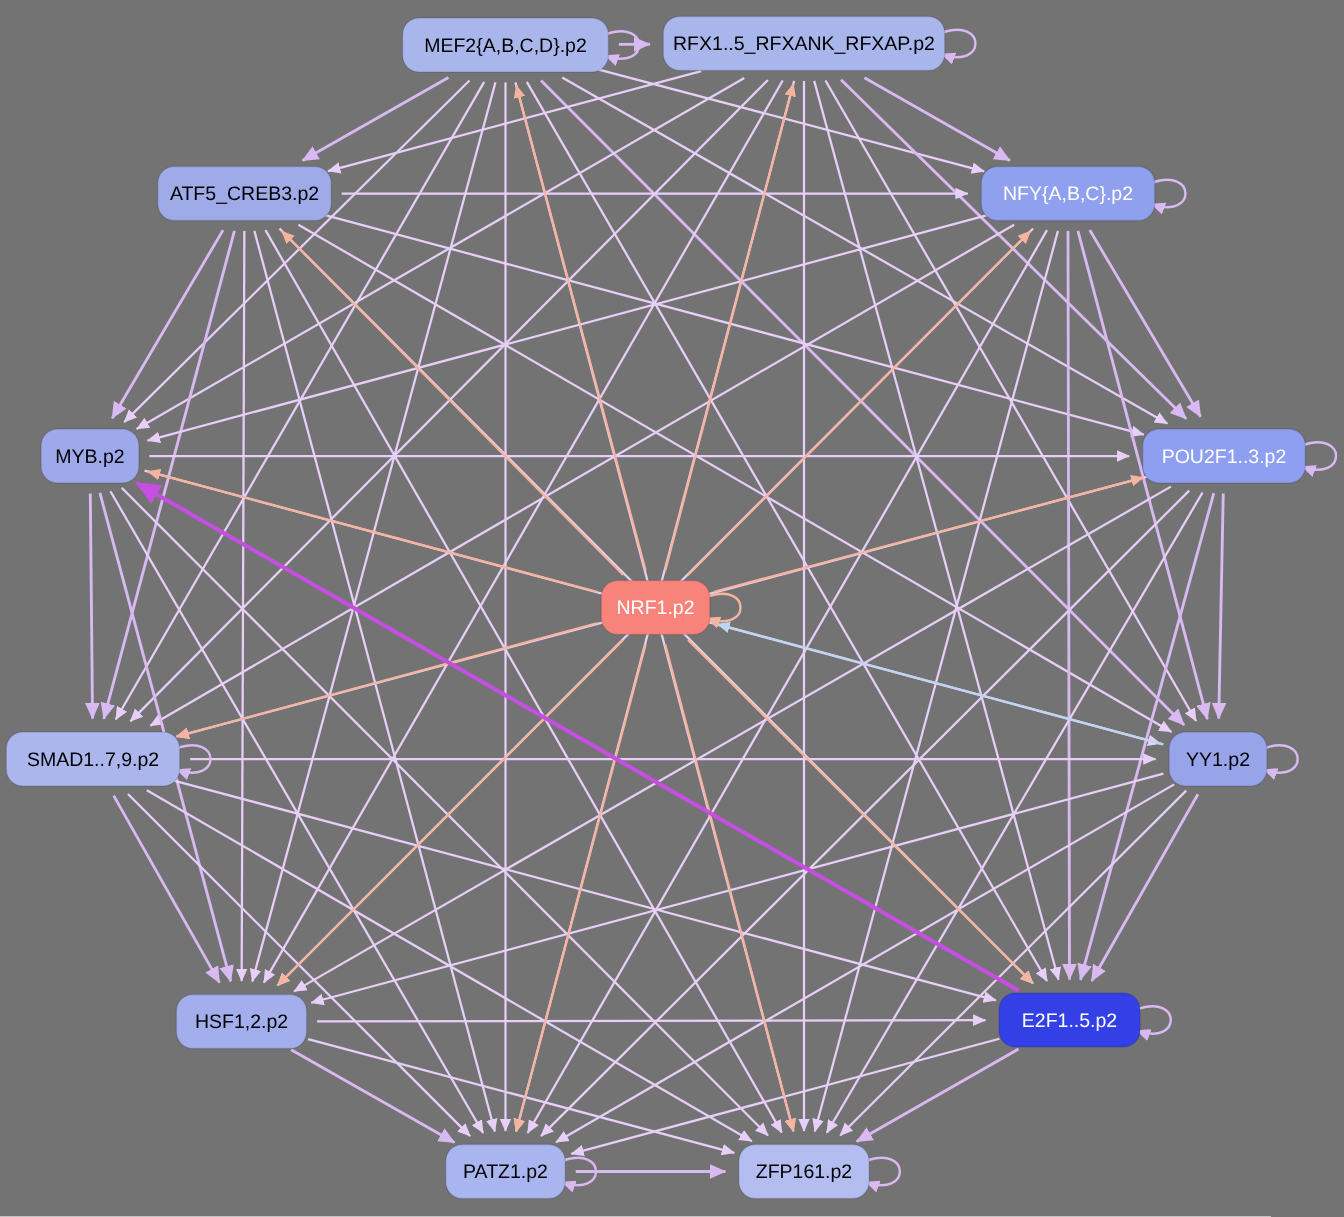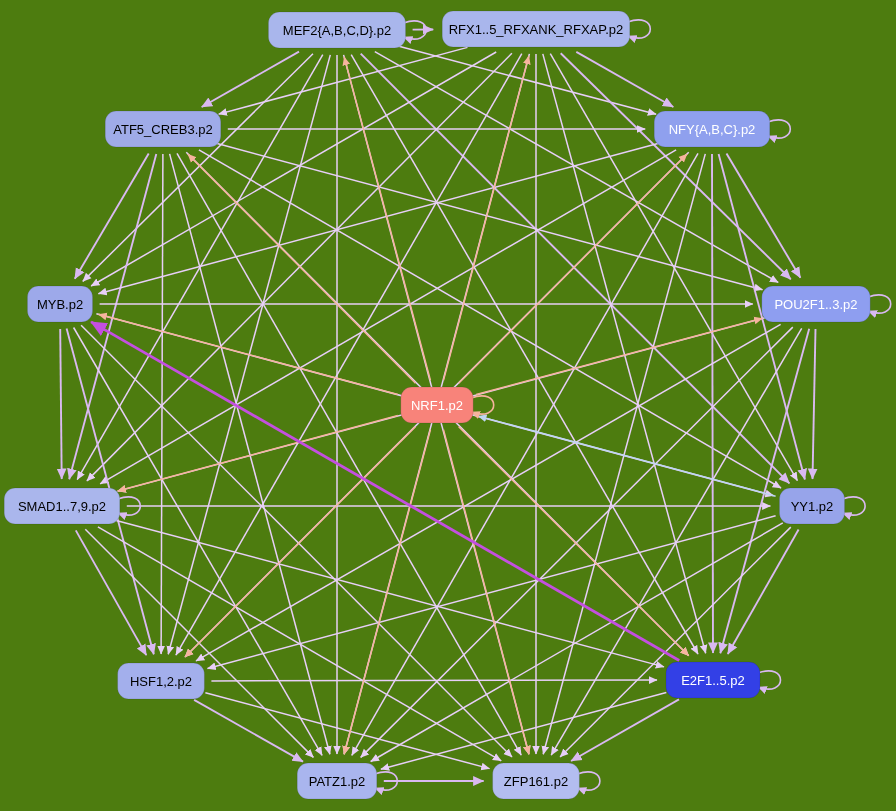--- a/index.html
+++ b/index.html
@@ -5,21 +5,21 @@
   html, body {
     margin: 0;
     padding: 0;
     background: #ffffff;
     font-family: "Liberation Sans", sans-serif;
   }
   .canvas-wrap {
     position: relative;
     width: 896px;
     height: 811px;
-    background: #4d7c0f;
+    background: #737373;
     overflow: hidden;
   }
   svg { display: block; }
   .node-label {
     font-family: "Liberation Sans", sans-serif;
     font-size: 13px;
     pointer-events: none;
   }
 </style>
 </head>

